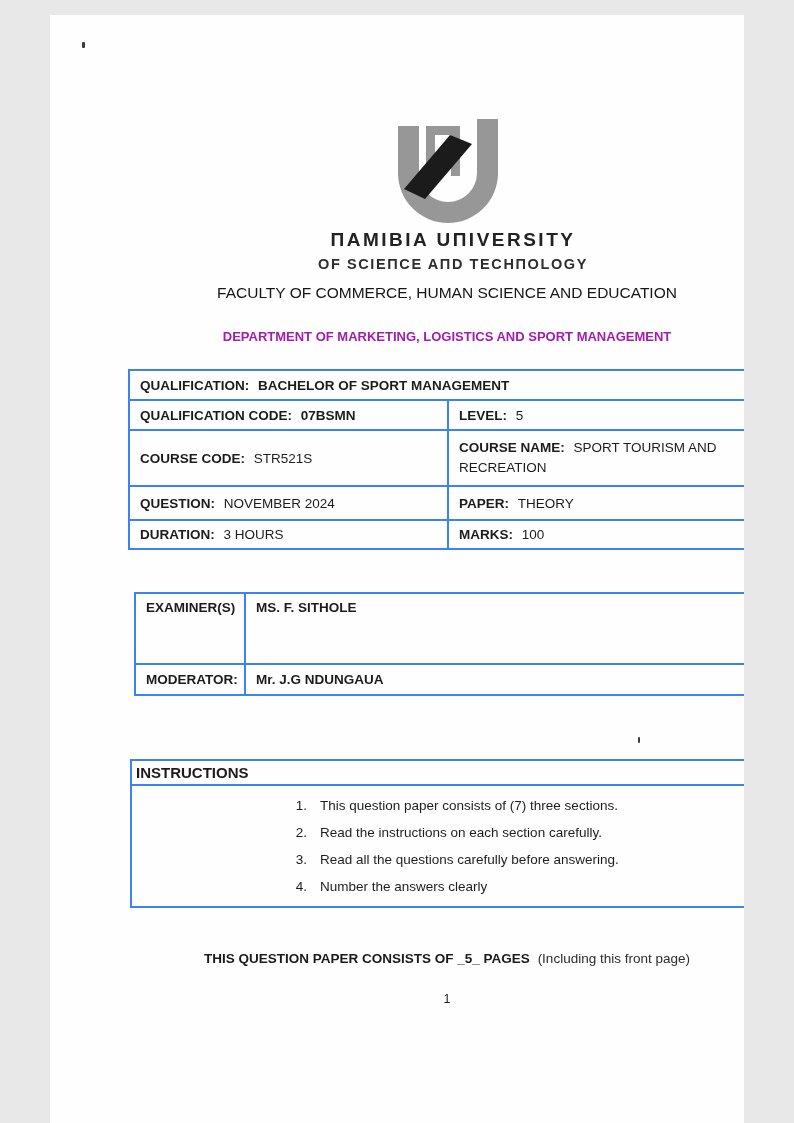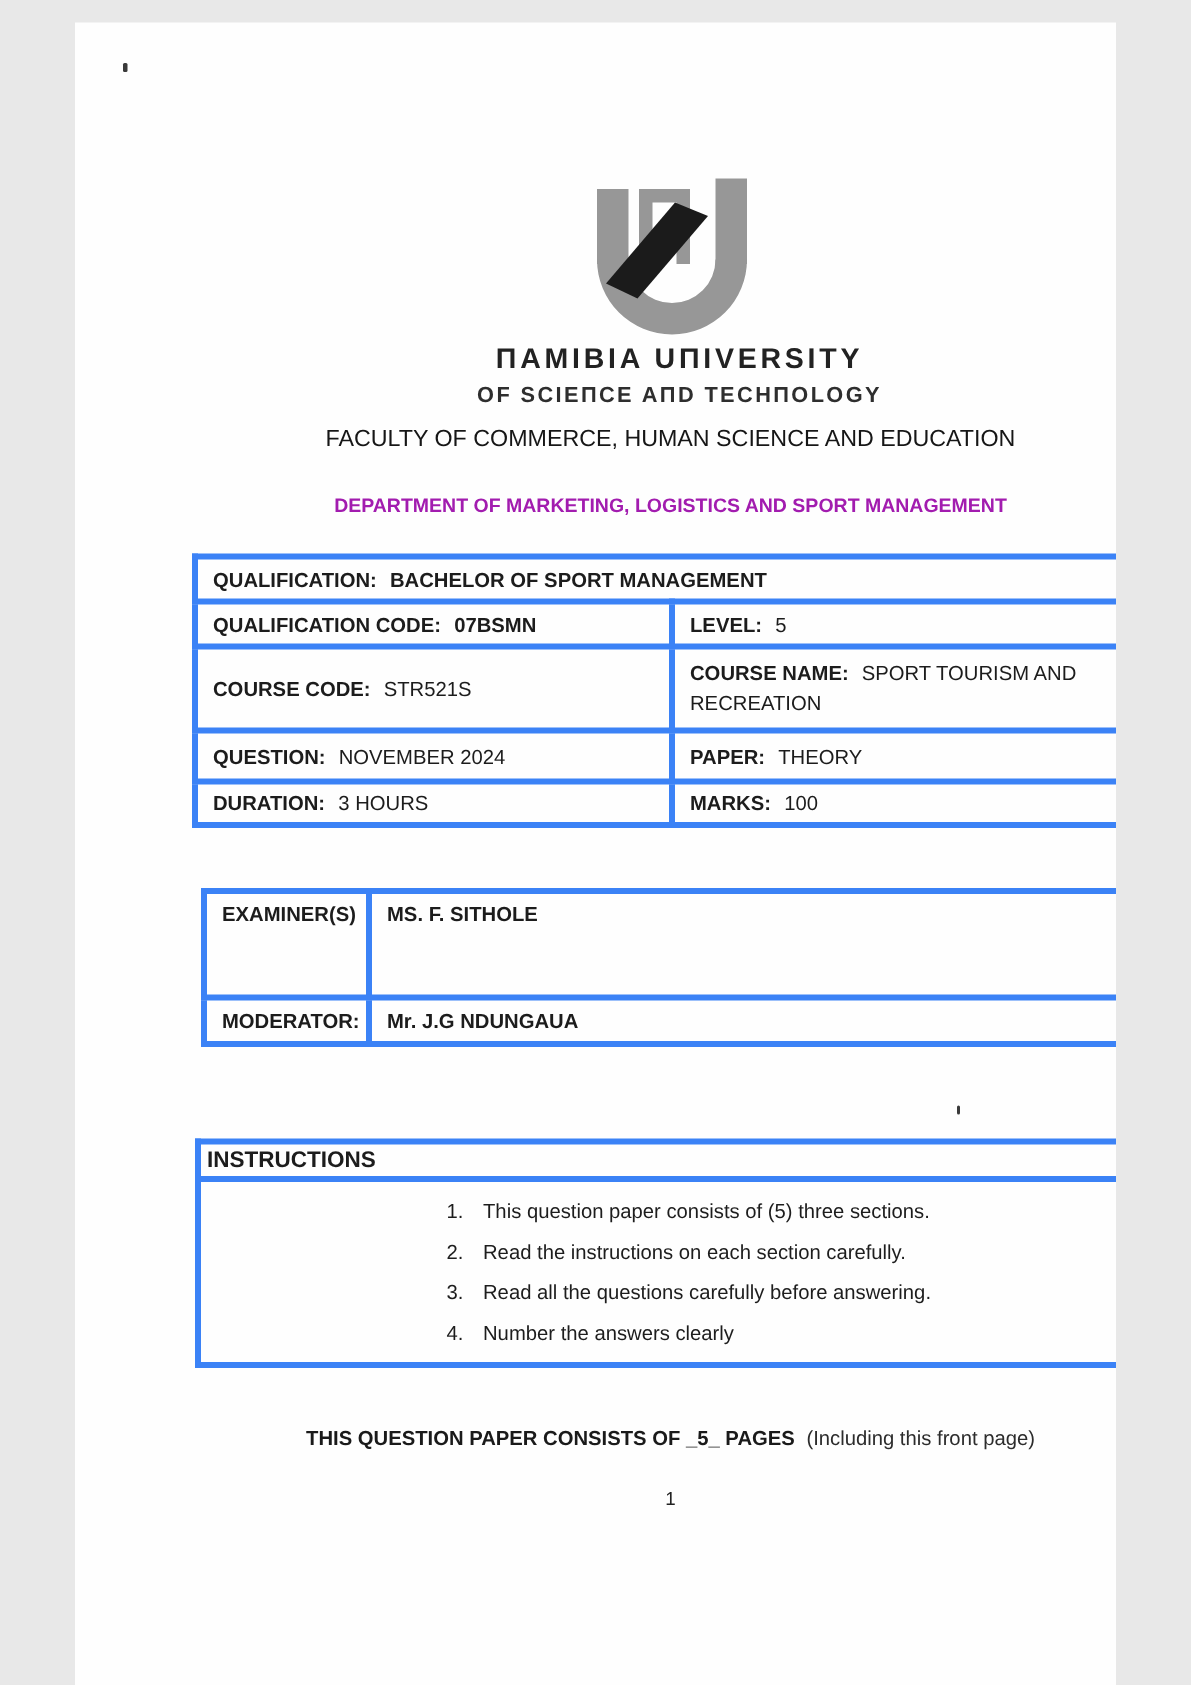--- a/index.html
+++ b/index.html
@@ -32,21 +32,21 @@
     position: absolute; top: 269px; left: 0; width: 794px;
     text-align: center; font-size: 15.5px; font-weight: 400; color: #161616;
   }
   .department {
     position: absolute; top: 314px; left: 0; width: 794px;
     text-align: center; font-size: 13px; font-weight: 700; color: #a21caf;
   }
 
   
   table { border-collapse: collapse; table-layout: fixed; }
-  td { border: 4px solid #3b82f6; font-size: 13.5px; vertical-align: middle; padding: 4px 8px 4px 10px; }
+  td { border: 2px solid #3b82f6; font-size: 13.5px; vertical-align: middle; padding: 4px 8px 4px 10px; }
   .lbl { font-weight: 700; }
   .val { font-weight: 400; margin-left: 5px; }
   .val.strong { font-weight: 700; }
 
   .t1 { position: absolute; left: 78px; top: 354px; width: 640px; }
   .t1 .c1 { width: 299px; }
   .t1 .r1 td { height: 30px; }
   .t1 .r2 td { height: 30px; }
   .t1 .r3 td { height: 56px; }
   .t1 .r4 td { height: 34px; }
@@ -174,21 +174,21 @@
 
   <table class="t3">
     <tbody>
         <tr>
       <td class="title-cell">INSTRUCTIONS</td>
     </tr>
     <tr>
       <td class="body-cell">
         <div class="ins-row">
           <span class="ins-num">1.</span>
-          <span>This question paper consists of (5) three sections.</span>
+          <span>This question paper consists of (7) three sections.</span>
         </div>
         <div class="ins-row">
           <span class="ins-num">2.</span>
           <span>Read the instructions on each section carefully.</span>
         </div>
         <div class="ins-row">
           <span class="ins-num">3.</span>
           <span>Read all the questions carefully before answering.</span>
         </div>
         <div class="ins-row">

